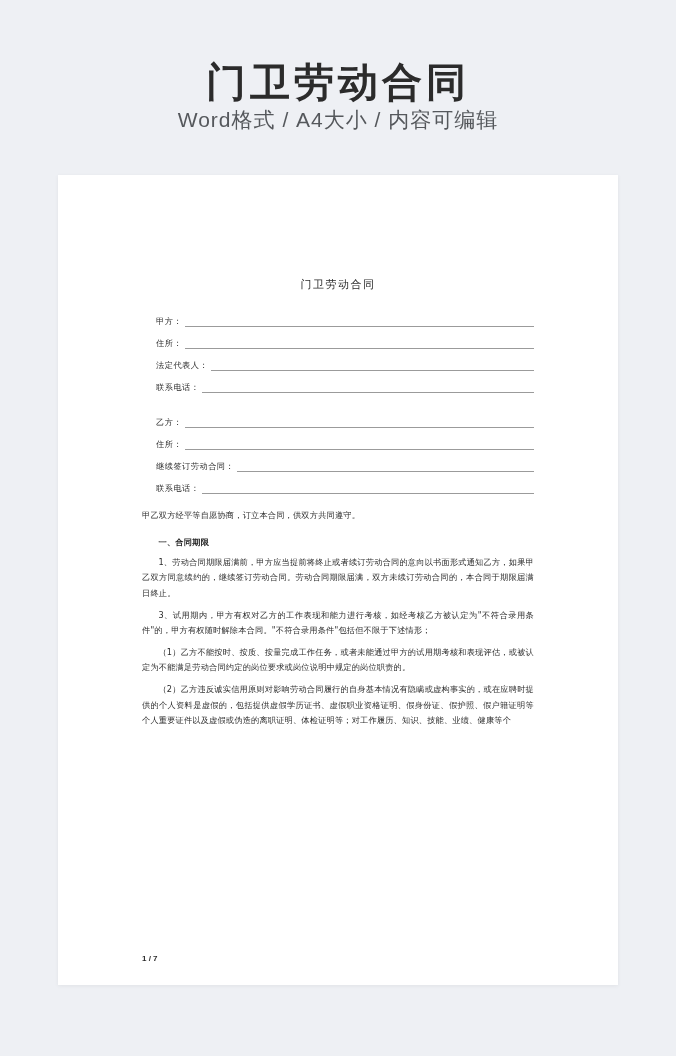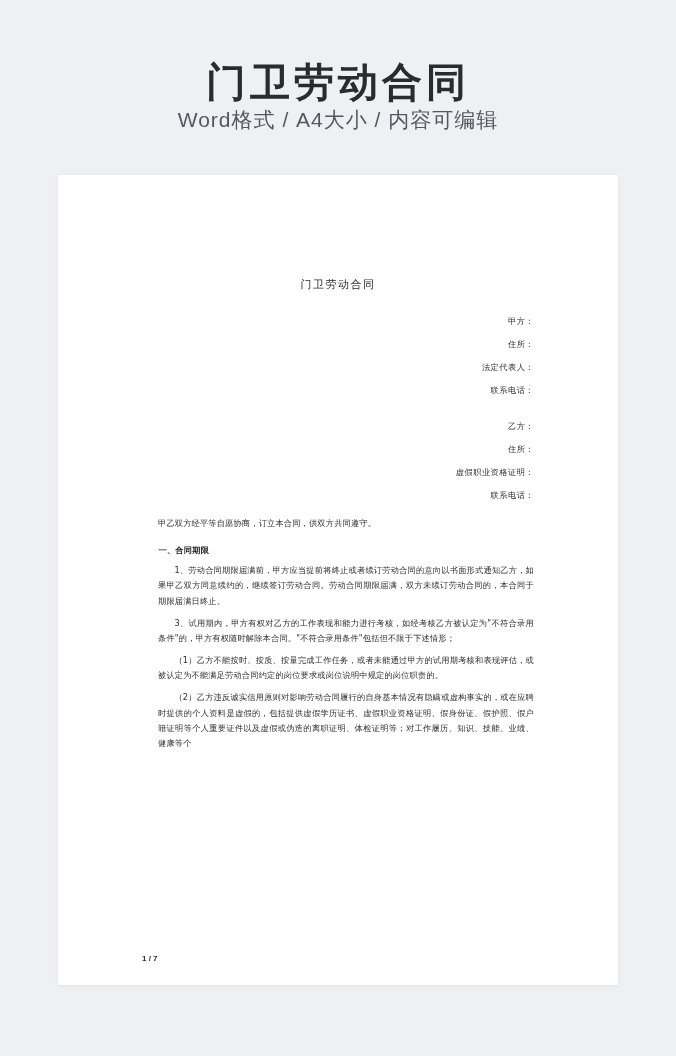--- a/index.html
+++ b/index.html
@@ -61,41 +61,40 @@
     margin-top: 42px;
     margin-bottom: 24px;
   }
   .field-row {
     display: flex;
     align-items: flex-end;
     font-size: 8.2px;
     color: #2c2c2c;
     margin-bottom: 11px;
     padding-left: 14px;
-    flex-direction: column;
   }
   .field-label {
     white-space: nowrap;
     letter-spacing: 0.5px;
   }
   .field-line {
     flex: 1;
     border-bottom: 1px solid #9b9b9b;
     height: 8px;
     margin-left: 3px;
   }
   .gap {
     height: 13px;
   }
   .para {
     font-size: 8.2px;
     line-height: 1.85;
     color: #2c2c2c;
     text-align: justify;
-    margin: 0 0 7px 16px;
+    margin: 0 0 7px 0;
     letter-spacing: 0.2px;
   }
   .para.indent {
     text-indent: 16.4px;
   }
   .para.statement {
     margin-top: 14px;
     margin-bottom: 14px;
     text-indent: 0;
   }
@@ -152,21 +151,21 @@
 
       <div class="field-row">
         <span class="field-label">乙方：</span>
         <span class="field-line"></span>
       </div>
       <div class="field-row">
         <span class="field-label">住所：</span>
         <span class="field-line"></span>
       </div>
       <div class="field-row">
-        <span class="field-label">虚假职业资格证明：</span>
+        <span class="field-label">继续签订劳动合同：</span>
         <span class="field-line"></span>
       </div>
       <div class="field-row">
         <span class="field-label">联系电话：</span>
         <span class="field-line"></span>
       </div>
 
       <p class="para statement">甲乙双方经平等自愿协商，订立本合同，供双方共同遵守。</p>
 
       <p class="section-head">一、合同期限</p>

